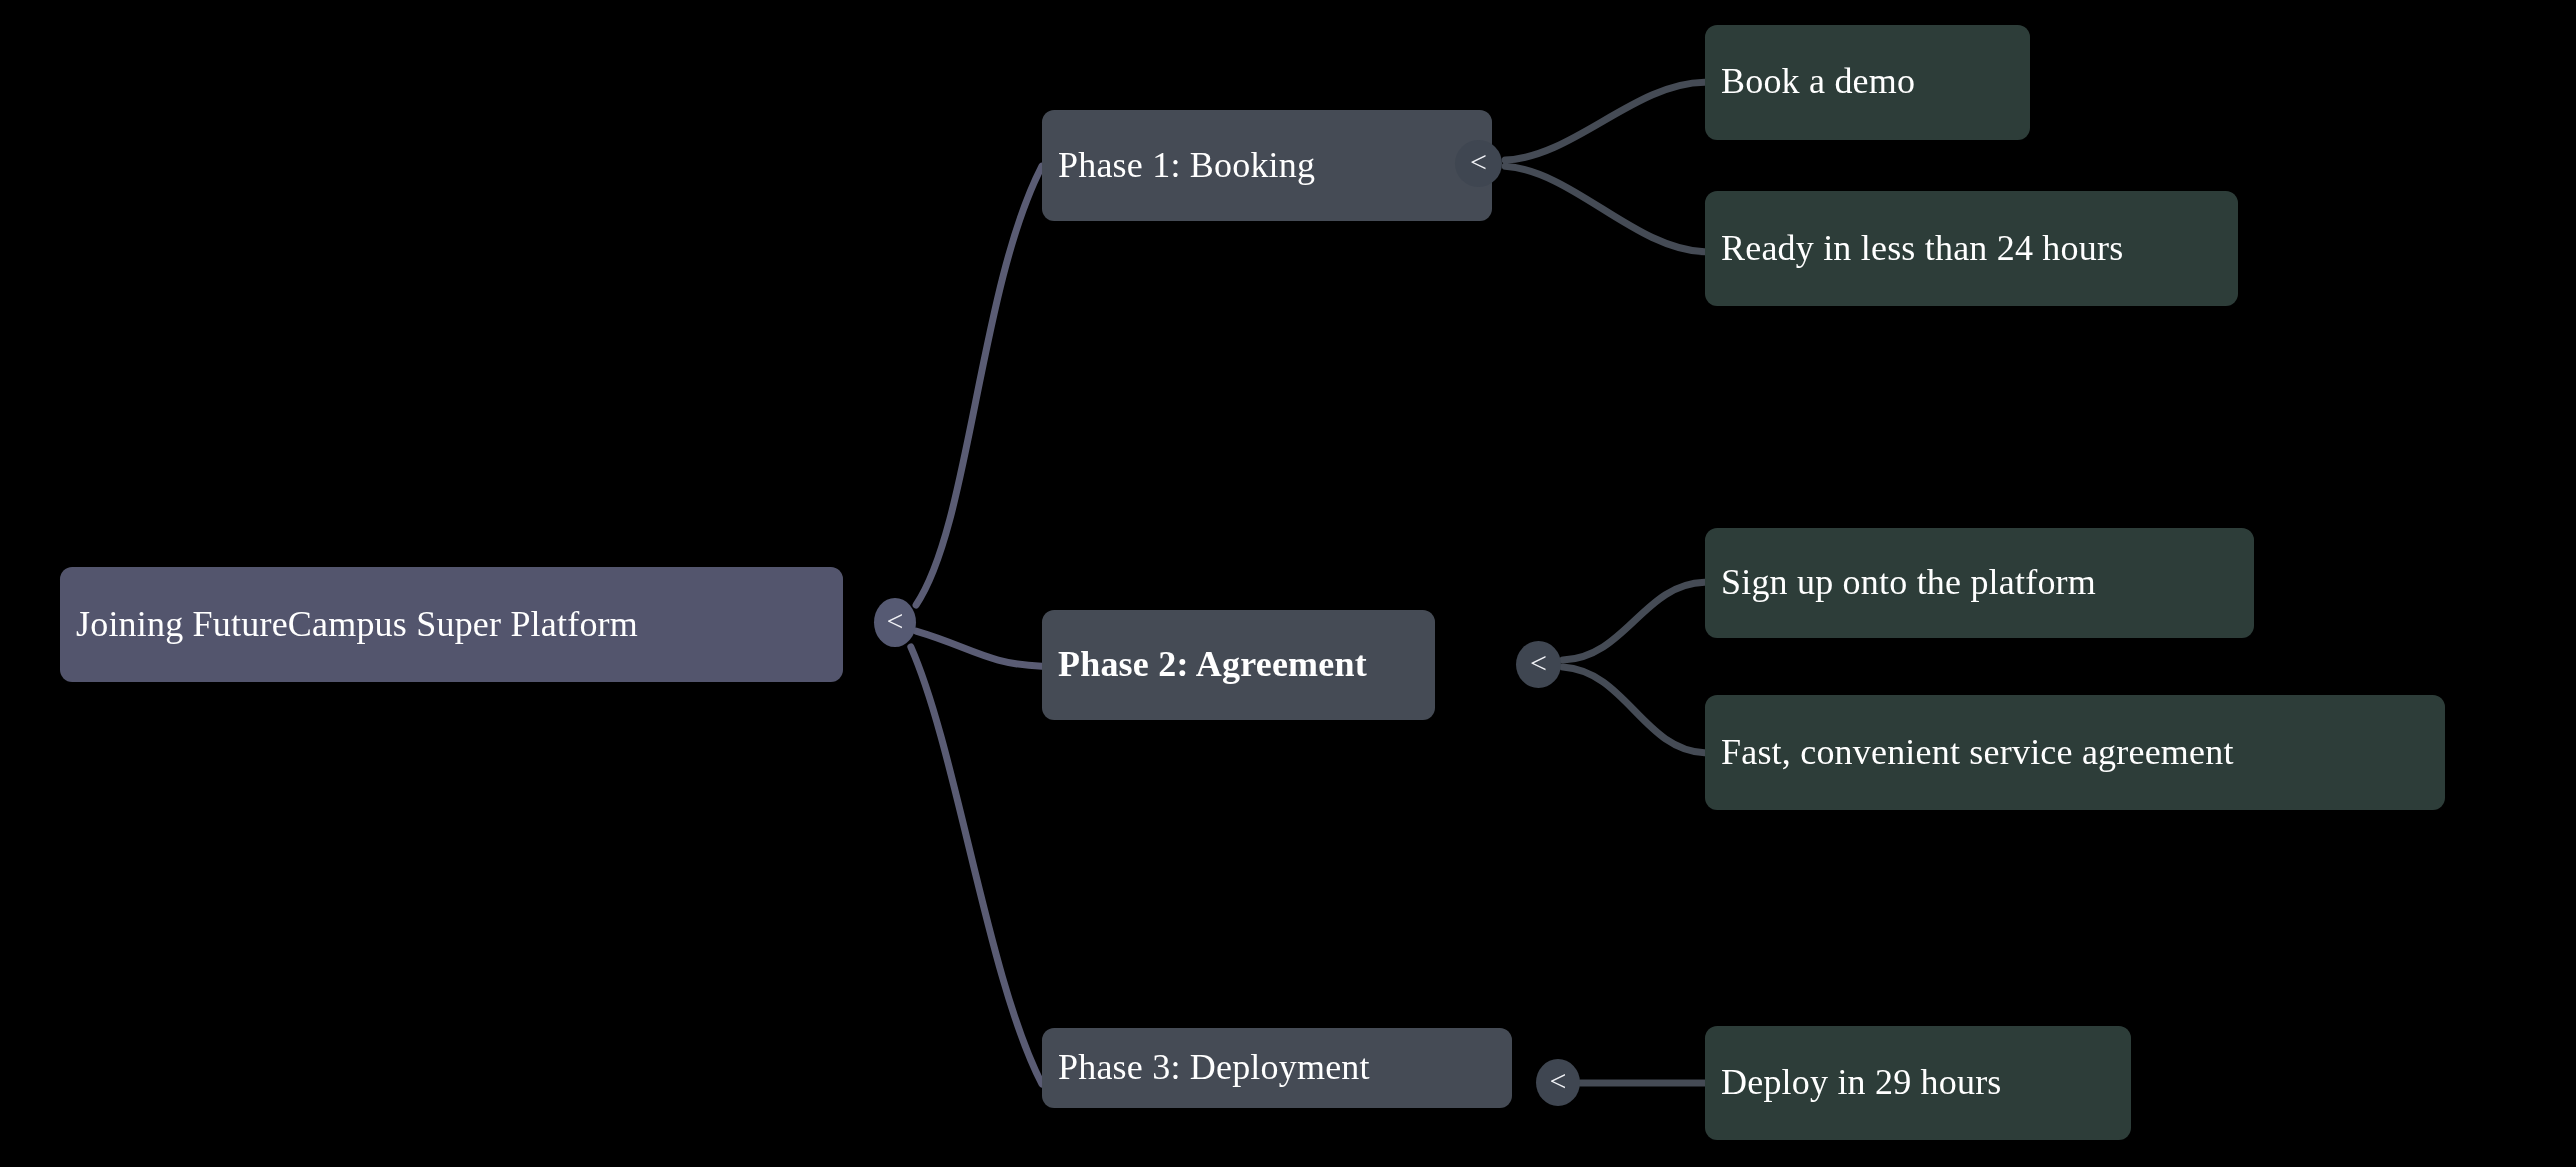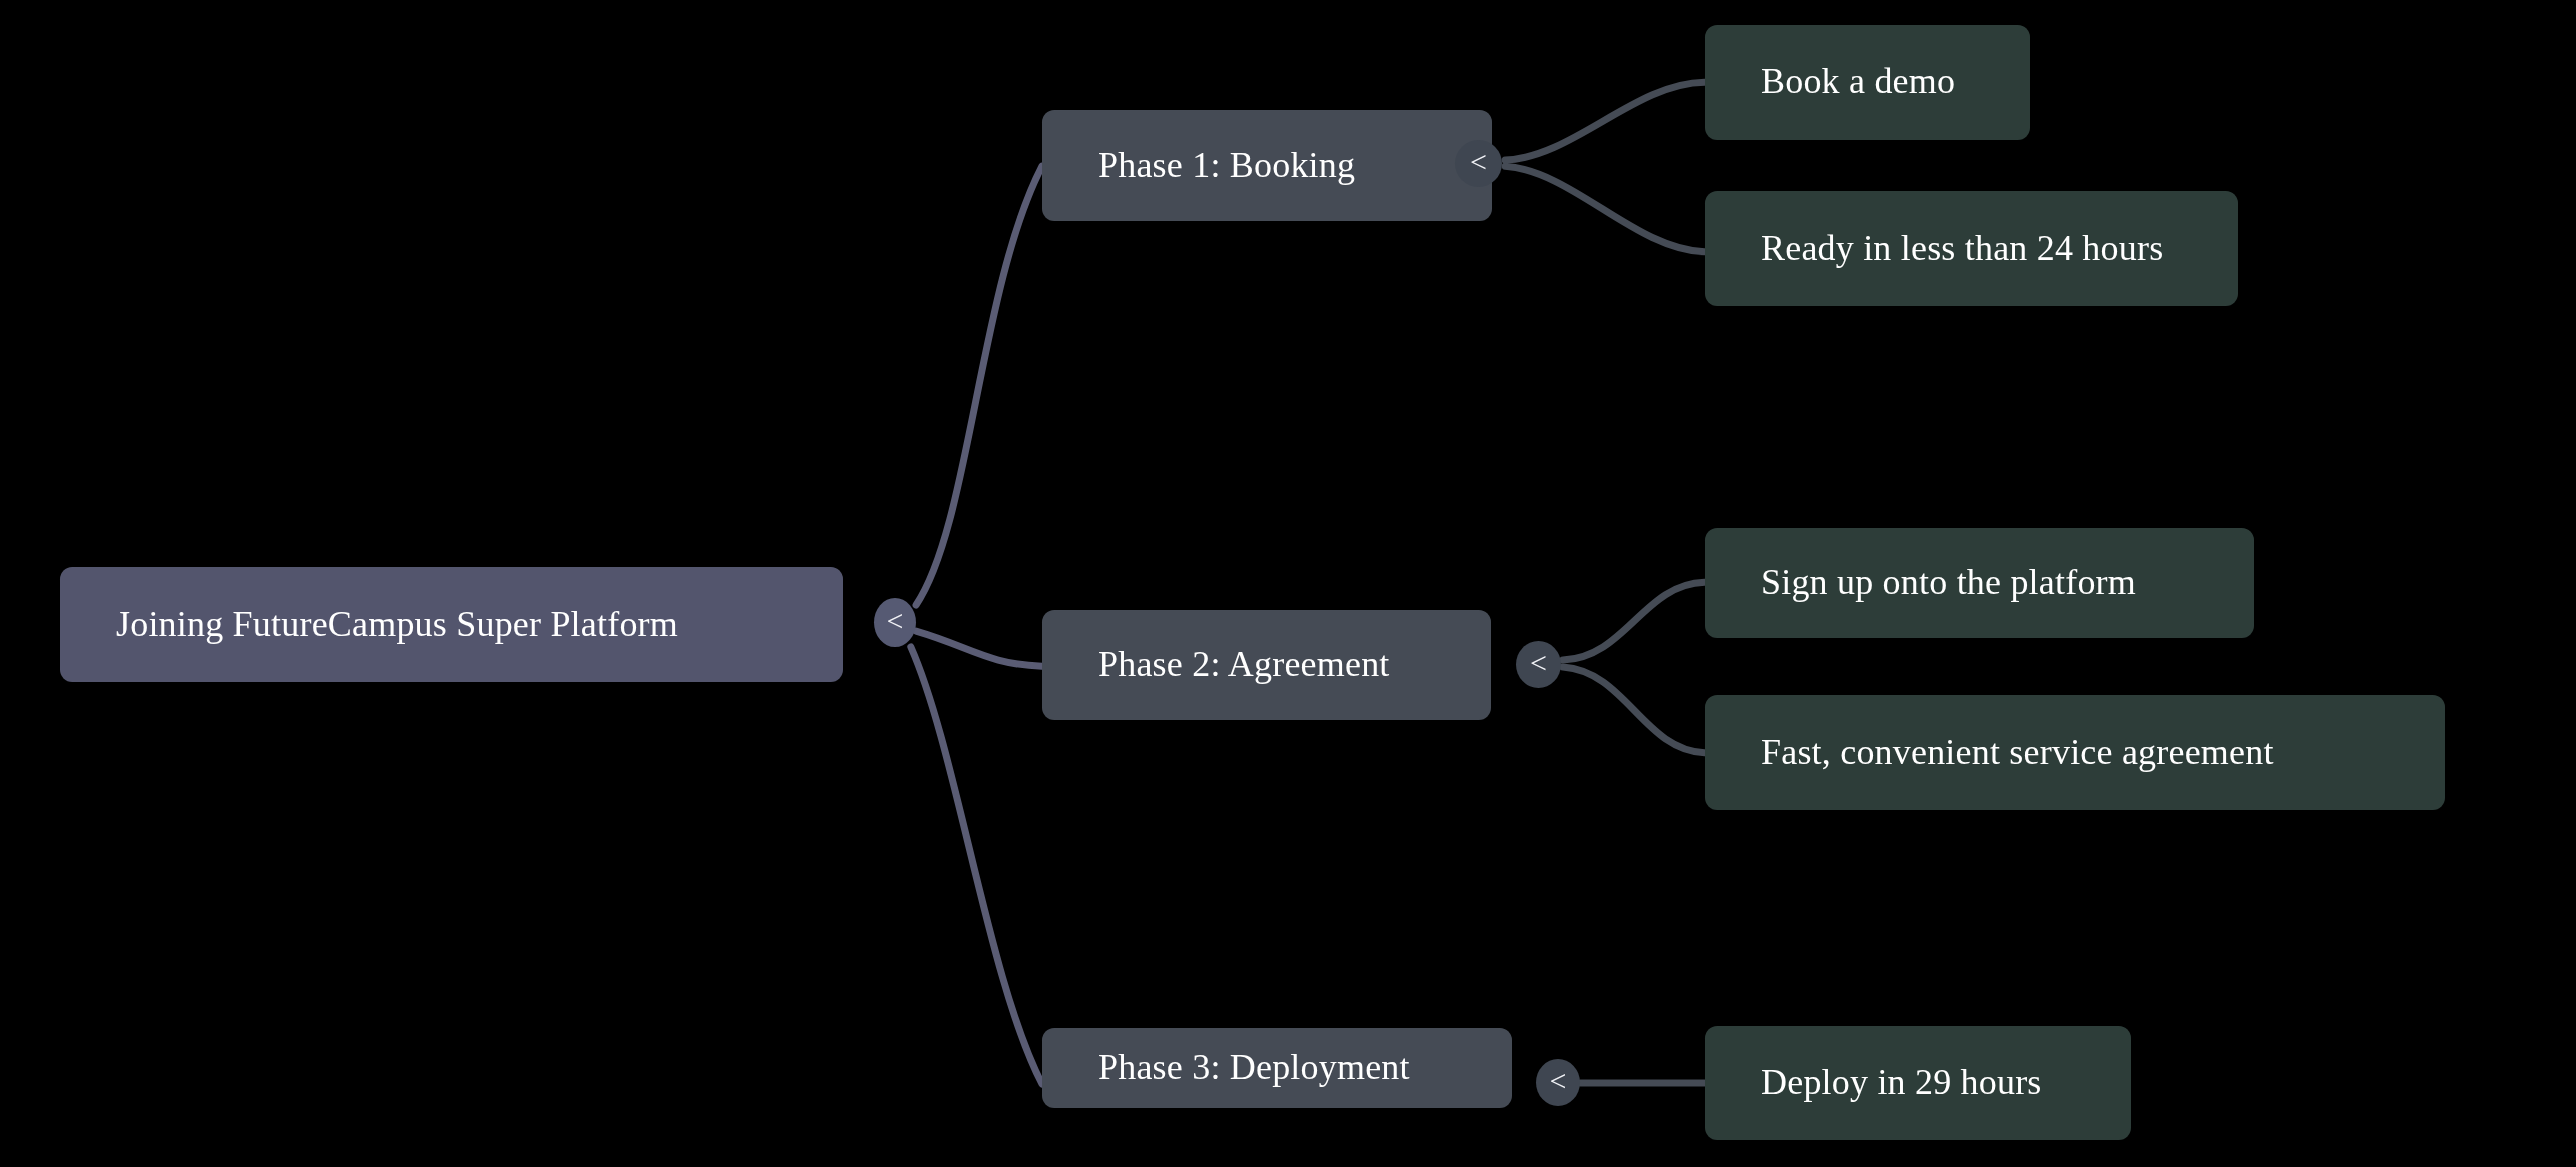--- a/index.html
+++ b/index.html
@@ -32,21 +32,21 @@
     box-sizing: border-box;
     display: flex;
     align-items: center;
     border-radius: 12.2px;
     color: #ffffff;
     font-family: "Liberation Serif", "DejaVu Serif", serif;
     font-size: 36px;
     line-height: 1.1;
     letter-spacing: 0.2px;
     white-space: nowrap;
-    padding-left: 56px;
+    padding-left: 16px;
     padding-right: 36px;
   }
   .node-root {
     background: #53556d;
   }
   .node-branch {
     background: #454b55;
   }
   .node-leaf {
     background: #2d3d39;
@@ -112,21 +112,21 @@
   </div>
 
   <div class="node node-leaf" style="left:1705px; top:24.5px; width:325px; height:115px;">
     <span class="node-label">Book a demo</span>
   </div>
 
   <div class="node node-leaf" style="left:1705px; top:191px; width:533px; height:115px;">
     <span class="node-label">Ready in less than 24 hours</span>
   </div>
 
-  <div class="node node-branch" style="left:1042px; top:610px; width:449px; height:110px;">
+  <div class="node node-branch" style="left:1042px; top:610px; width:393px; height:110px;font-weight:bold;">
     <span class="node-label">Phase 2: Agreement</span>
   </div>
   <div class="toggle toggle-branch" style="left:1516px; top:641px; width:45px; height:47px;">
     <span>&lt;</span>
   </div>
 
   <div class="node node-leaf" style="left:1705px; top:528px; width:549px; height:110px;">
     <span class="node-label">Sign up onto the platform</span>
   </div>
 

